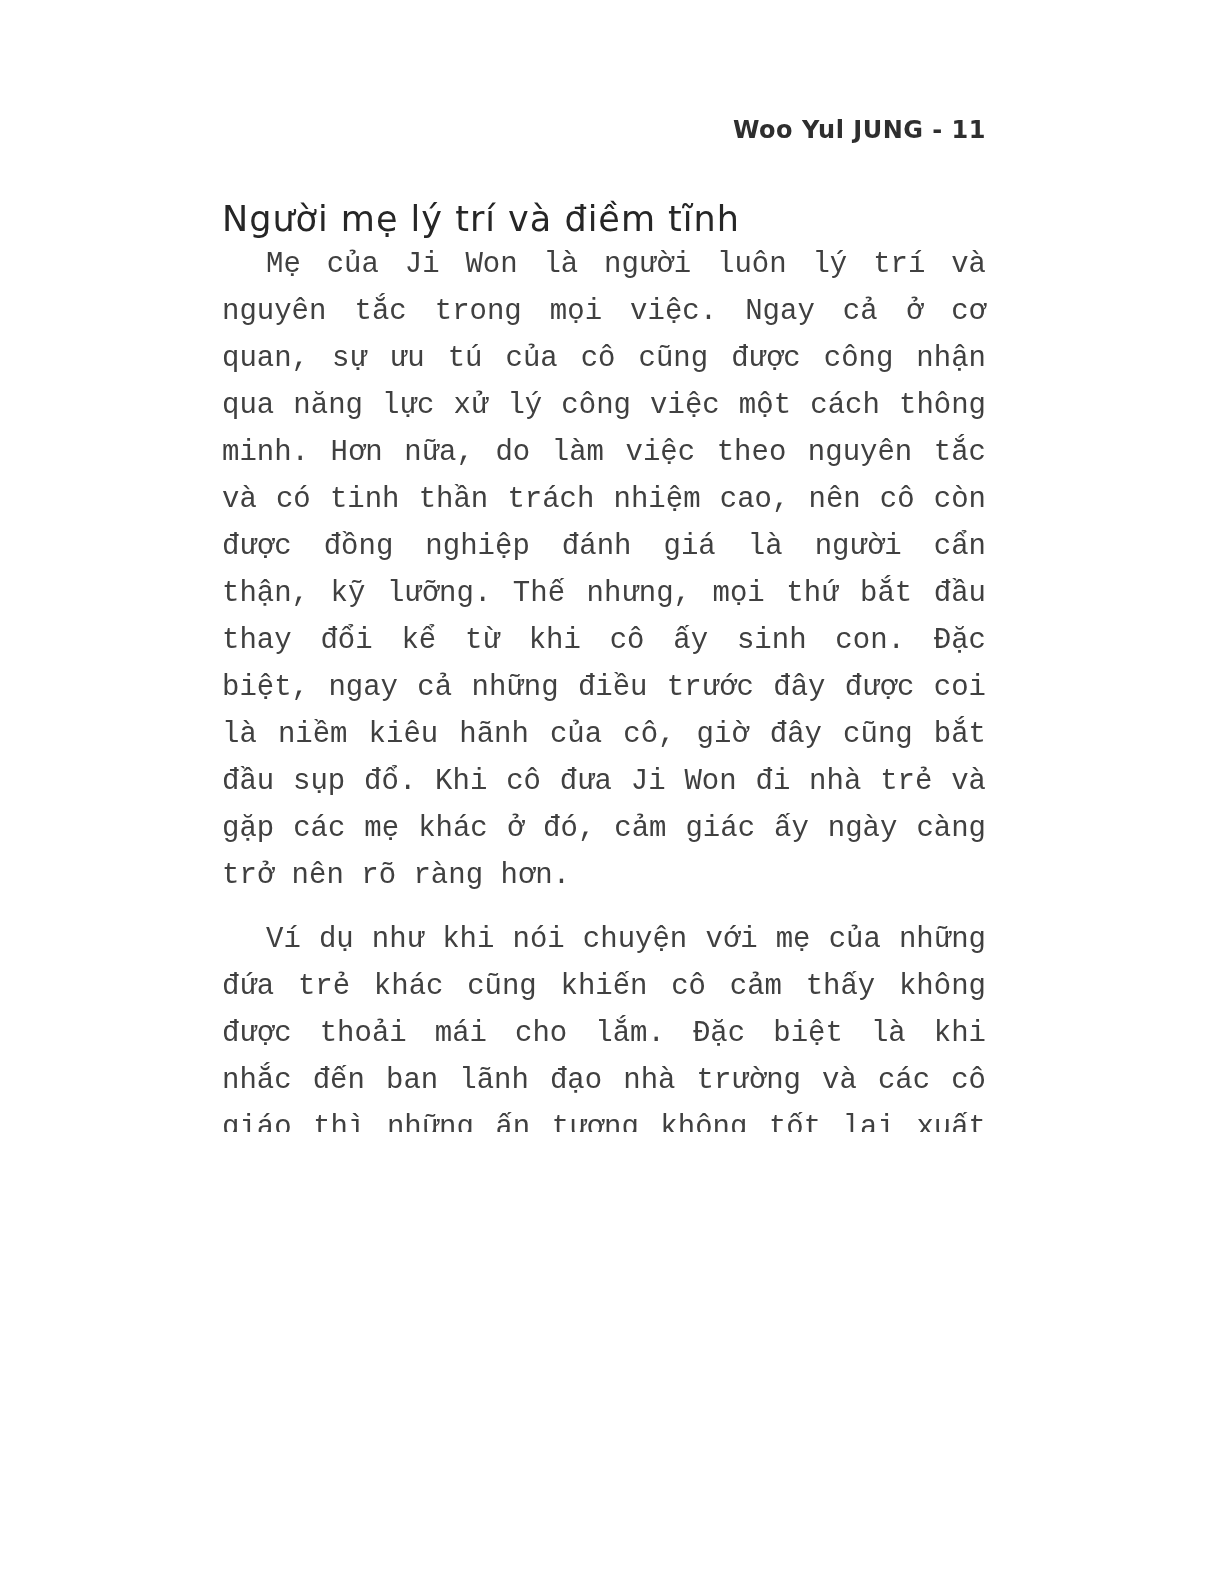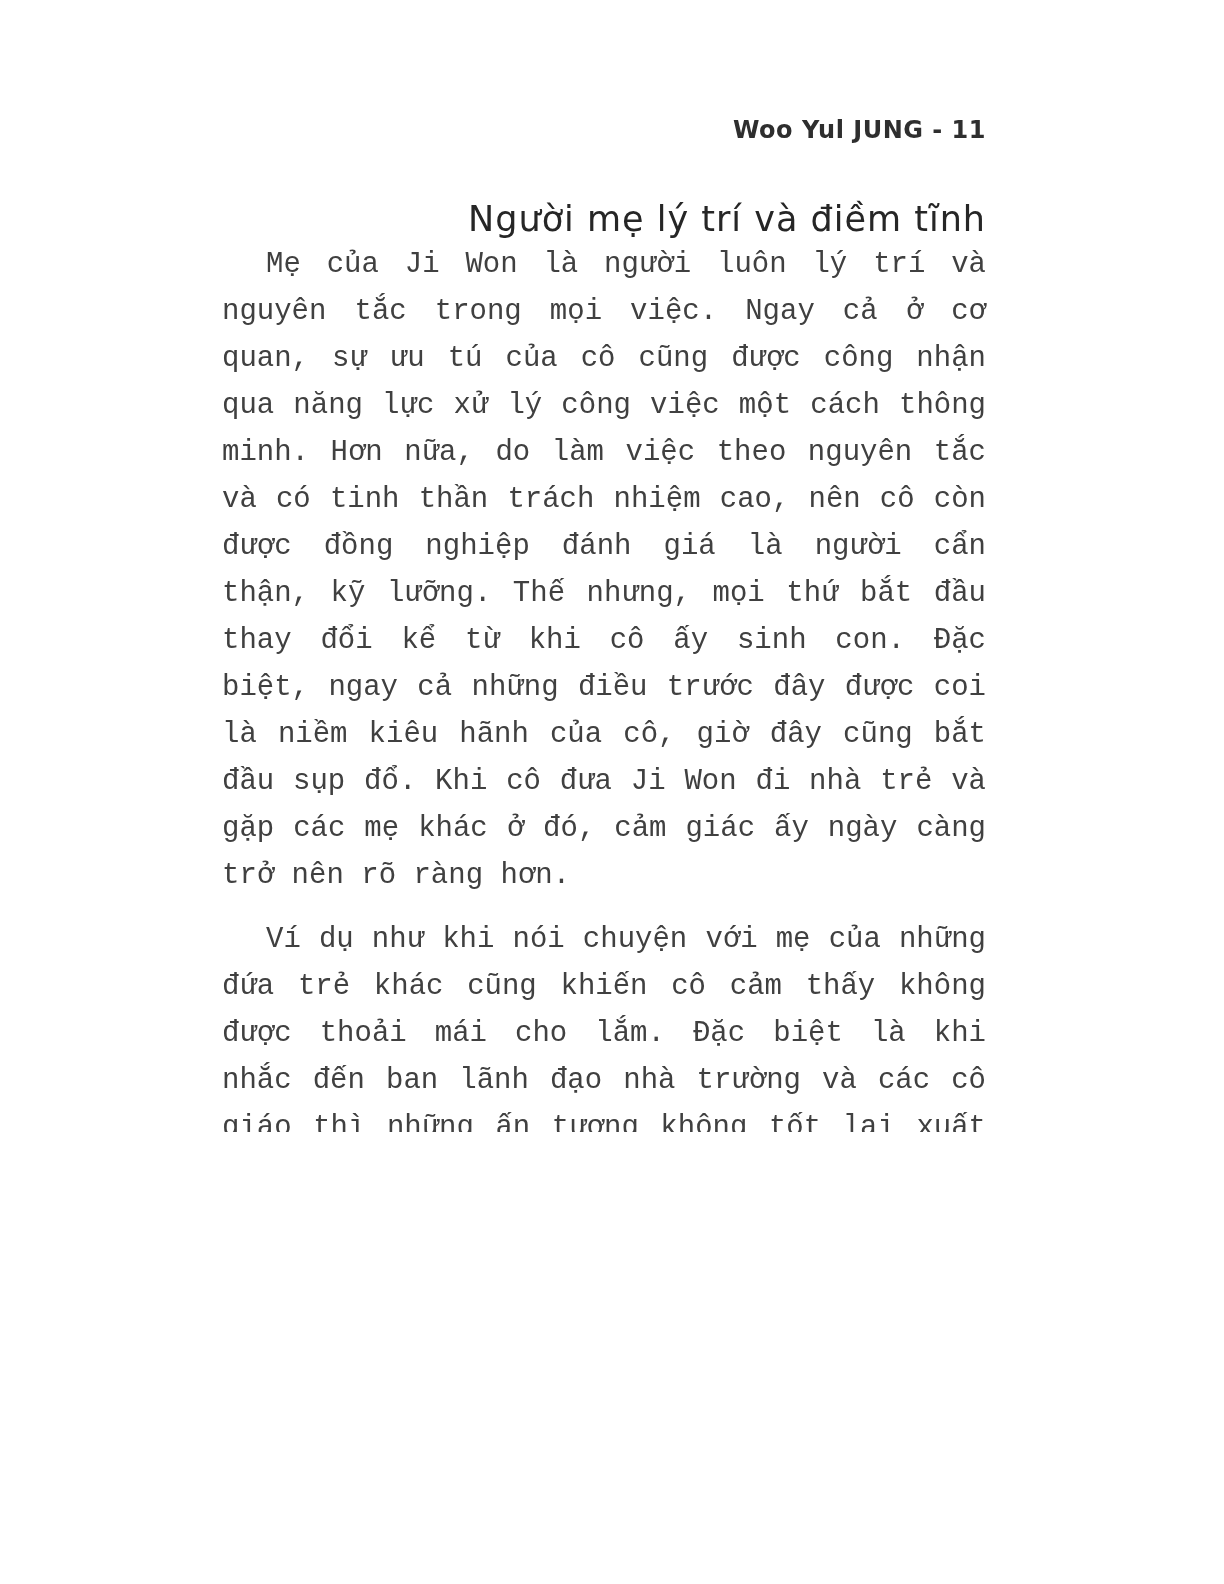--- a/index.html
+++ b/index.html
@@ -21,21 +21,21 @@
     text-align: right;
     font-family: "DejaVu Sans", sans-serif;
     font-size: 24px;
     font-weight: 600;
     letter-spacing: 0.5px;
     color: #2e2e2e;
     margin: 0 0 0 0;
     line-height: 30px;
   }
   .chapter-title {
-    text-align: right;
+    text-align: left;
     font-family: "DejaVu Sans", sans-serif;
     font-size: 35px;
     font-weight: 500;
     letter-spacing: 1px;
     color: #262626;
     margin: 52px 0 0 0;
     line-height: 44px;
   }
   .body-text {
     font-family: Liberation Mono, monospace;

